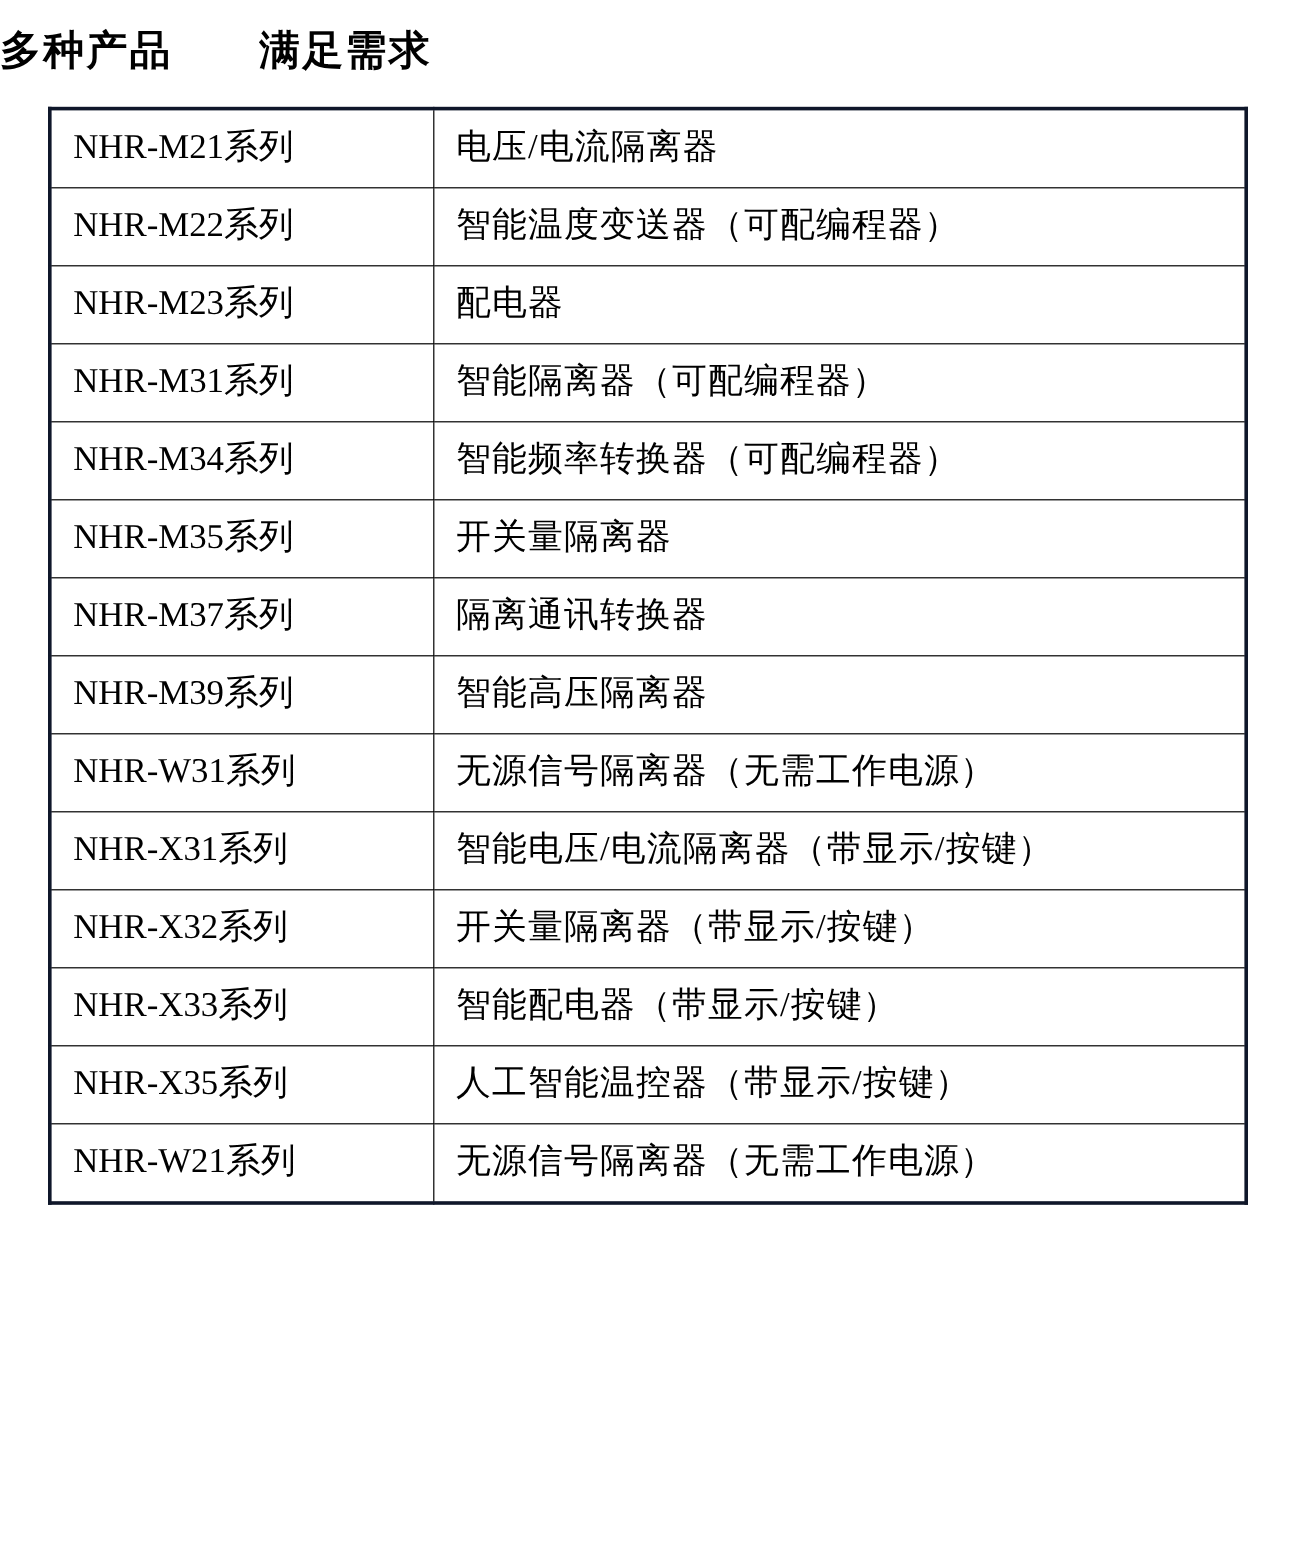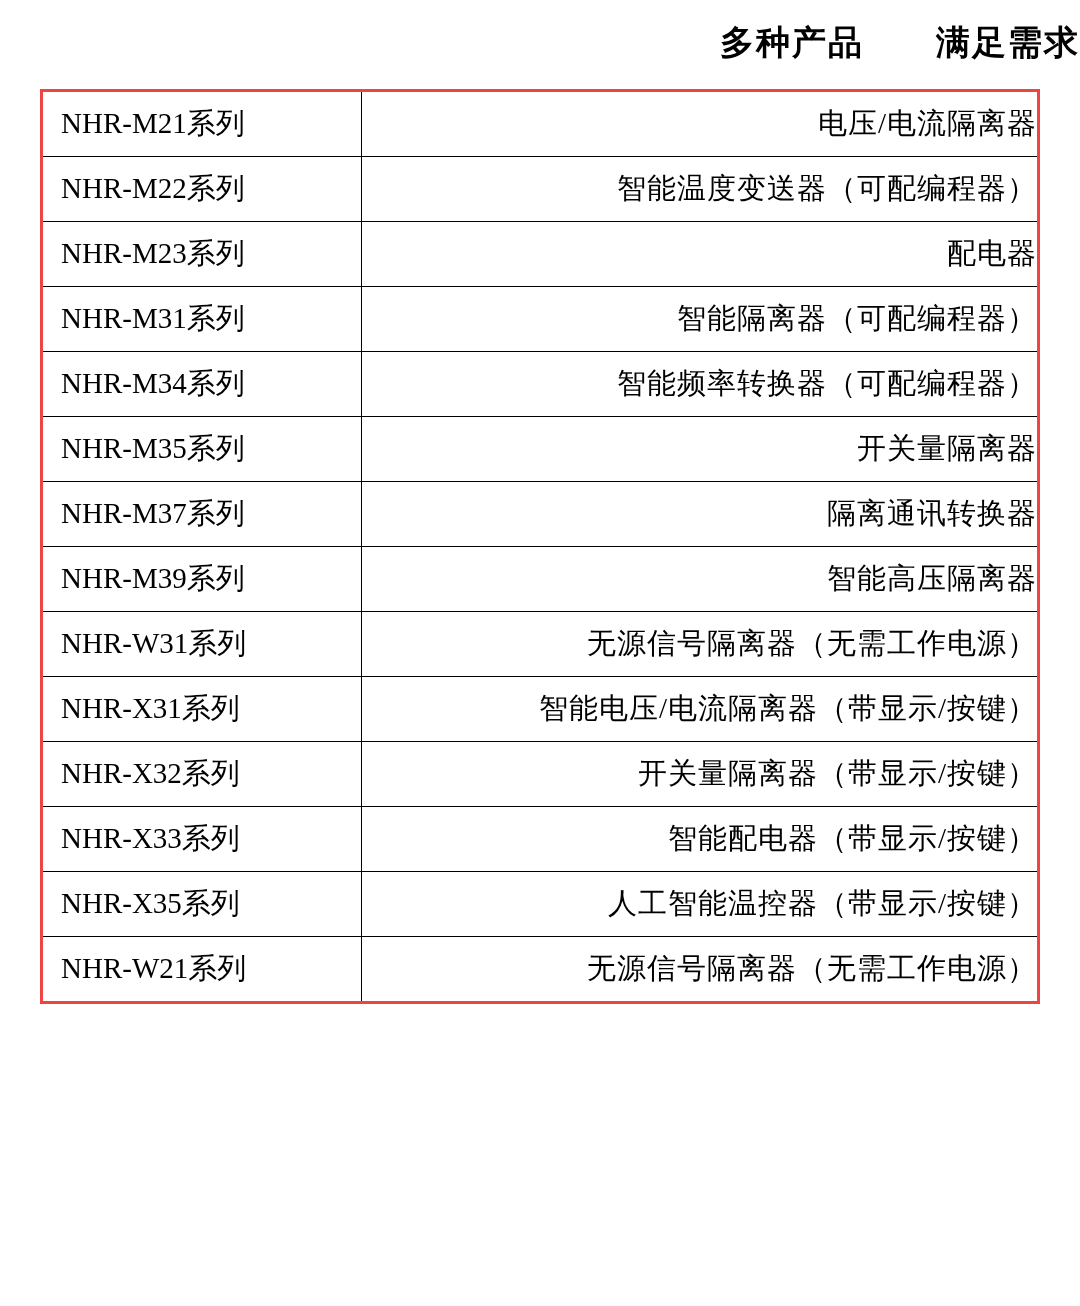--- a/index.html
+++ b/index.html
@@ -14,57 +14,56 @@
     color: #000000;
     overflow: hidden;
   }
   .page {
     position: relative;
     width: 1080px;
     height: 1306px;
     box-sizing: border-box;
   }
   .doc-title {
-    text-align: right;
+    text-align: left;
     font-family: "Liberation Sans", "DejaVu Sans", sans-serif;
     font-weight: bold;
     font-size: 34px;
     letter-spacing: 2px;
     margin: 22px 0 0 0;
     padding: 0;
     line-height: 1.2;
     white-space: pre;
   }
   .table-wrap {
     margin: 26px auto 0 auto;
     width: 1000px;
   }
   table.product-table {
     border-collapse: collapse;
     width: 100%;
     table-layout: fixed;
-    border: 3px solid #ef4444;
+    border: 3px solid #0f172a;
   }
   table.product-table td {
     border: 1.5px solid #000;
     height: 64px;
     padding: 0 0 0 18px;
     vertical-align: middle;
     font-size: 29px;
     line-height: 1.1;
     white-space: nowrap;
   }
   td.col-model {
     width: 300px;
     letter-spacing: 0px;
   }
   td.col-desc {
     letter-spacing: 1px;
     padding-left: 34px;
-    text-align: right;
   }
 </style>
 </head>
 <body>
 
 <div class="page">
 
   <h1 class="doc-title">多种产品　　满足需求</h1>
 
   <div class="table-wrap">

